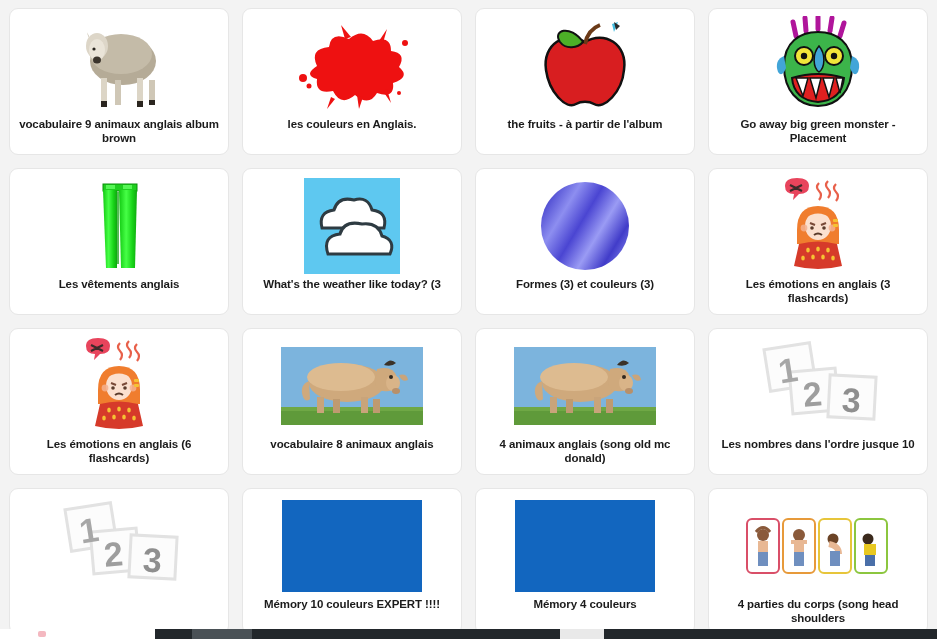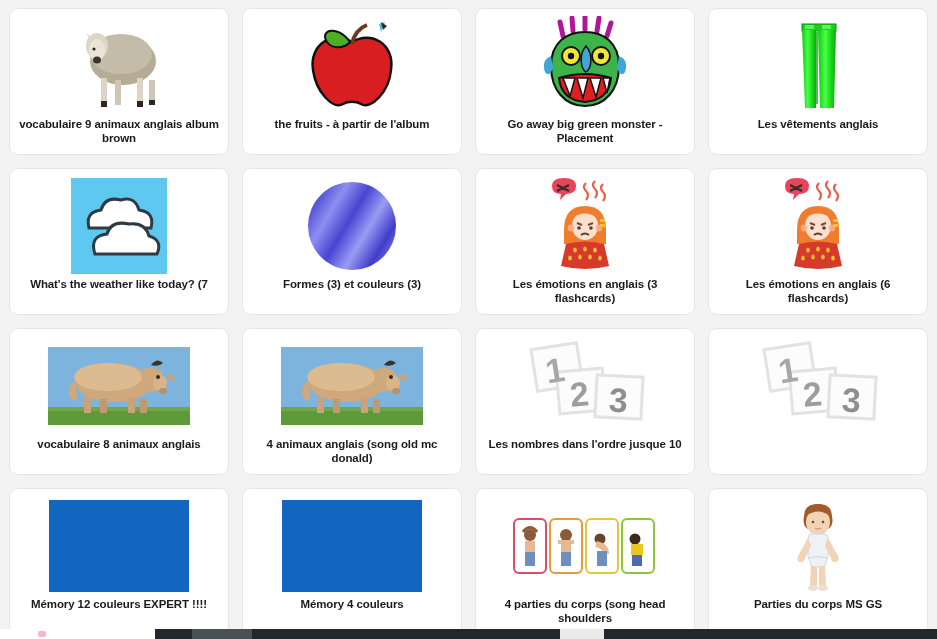--- a/index.html
+++ b/index.html
@@ -96,20 +96,39 @@
         <rect x="78" y="62" width="6" height="27" fill="#dcd5c6"></rect>
         <rect x="90" y="64" width="6" height="25" fill="#cfc7b6"></rect>
         <rect x="42" y="85" width="6" height="6" fill="#2b2620"></rect>
         <rect x="78" y="85" width="6" height="6" fill="#2b2620"></rect>
         <rect x="90" y="84" width="6" height="5" fill="#2b2620"></rect>
       </svg>
     </div>
     <div class="caption">vocabulaire 9 animaux anglais album brown</div>
   </div>
 
+  <div class="card">
+    <div class="thumb">
+      <svg width="130" height="90" viewBox="0 0 130 90">
+        <path d="M30 45 Q22 28 42 26 Q44 10 62 18 Q76 6 86 20 Q104 14 104 30
+                 Q120 32 112 46 Q124 56 106 62 Q108 78 90 72 Q82 86 68 74
+                 Q54 86 46 70 Q28 74 30 58 Q16 54 30 45 Z" fill="#ee1111"></path>
+        <circle cx="16" cy="57" r="4" fill="#ee1111"></circle>
+        <circle cx="22" cy="65" r="2.5" fill="#ee1111"></circle>
+        <circle cx="118" cy="22" r="3" fill="#ee1111"></circle>
+        <circle cx="112" cy="72" r="2" fill="#ee1111"></circle>
+        <path d="M44 76 L40 88 L48 78 Z" fill="#ee1111"></path>
+        <path d="M70 74 L72 88 L76 76 Z" fill="#ee1111"></path>
+        <path d="M96 70 L104 82 L100 68 Z" fill="#ee1111"></path>
+        <path d="M58 18 L54 4 L64 16 Z" fill="#ee1111"></path>
+        <path d="M92 20 L100 8 L96 22 Z" fill="#ee1111"></path>
+      </svg>
+    </div>
+    <div class="caption">les couleurs en Anglais.</div>
+  </div>
 
   <div class="card">
     <div class="thumb">
       <svg width="110" height="100" viewBox="0 0 110 100">
         <path d="M55 26 C36 14 12 28 16 54 C19 76 36 94 46 88 C51 85 59 85 64 88
                  C74 94 92 76 94 54 C98 28 74 14 55 26 Z" fill="#d81e20" stroke="#111" stroke-width="2.5"></path>
         <path d="M55 28 C57 18 62 12 70 9" stroke="#6b3a18" stroke-width="4" fill="none"></path>
         <path d="M53 26 C40 8 22 14 30 26 C36 34 48 32 53 26 Z" fill="#4caf27" stroke="#111" stroke-width="2"></path>
         <path d="M82 8 L88 6 L84 16 Z" fill="#44bde0"></path>
         <path d="M84 6 L90 10 L86 14 Z" fill="#2a2a2a"></path>
@@ -172,21 +191,21 @@
   </div>
 
   <div class="card">
     <div class="thumb">
       <svg width="96" height="96" viewBox="0 0 96 96">
         <rect width="96" height="96" fill="#5ec8f0"></rect>
         <path d="M18 50 Q14 34 30 32 Q34 18 50 22 Q64 18 68 32 Q84 34 80 50 Z" fill="#fff" stroke="#2e3b42" stroke-width="3"></path>
         <path d="M24 76 Q18 58 36 56 Q40 42 58 46 Q74 44 78 58 Q92 62 86 76 Z" fill="#fff" stroke="#2e3b42" stroke-width="3"></path>
       </svg>
     </div>
-    <div class="caption">What's the weather like today? (7</div>
+    <div class="caption">What's the weather like today? (3</div>
   </div>
 
   <div class="card">
     <div class="thumb">
       <svg width="92" height="92" viewBox="0 0 92 92">
         <defs>
           <linearGradient id="cg" x1="0" y1="0.2" x2="1" y2="0.8">
             <stop offset="0" stop-color="#3c38c8"></stop>
               <stop offset="0.25" stop-color="#8d8ef0"></stop>
             <stop offset="0.45" stop-color="#4a45d2"></stop>
@@ -355,21 +374,21 @@
         <text x="60" y="66" font-family="'Liberation Sans',sans-serif" font-size="34" font-weight="bold" fill="#9e9e9e" text-anchor="middle" transform="rotate(-5 60 60)">2</text>
         <text x="98" y="72" font-family="'Liberation Sans',sans-serif" font-size="34" font-weight="bold" fill="#8f8f8f" text-anchor="middle" transform="rotate(3 98 66)">3</text>
       </svg>
     </div>
   </div>
 
   <div class="card">
     <div class="thumb">
       <div class="solid-blue"></div>
     </div>
-    <div class="caption">Mémory 12 couleurs EXPERT !!!!</div>
+    <div class="caption">Mémory 10 couleurs EXPERT !!!!</div>
   </div>
 
 
   <div class="card">
     <div class="thumb">
       <div class="solid-blue"></div>
     </div>
     <div class="caption">Mémory 4 couleurs</div>
   </div>
 

